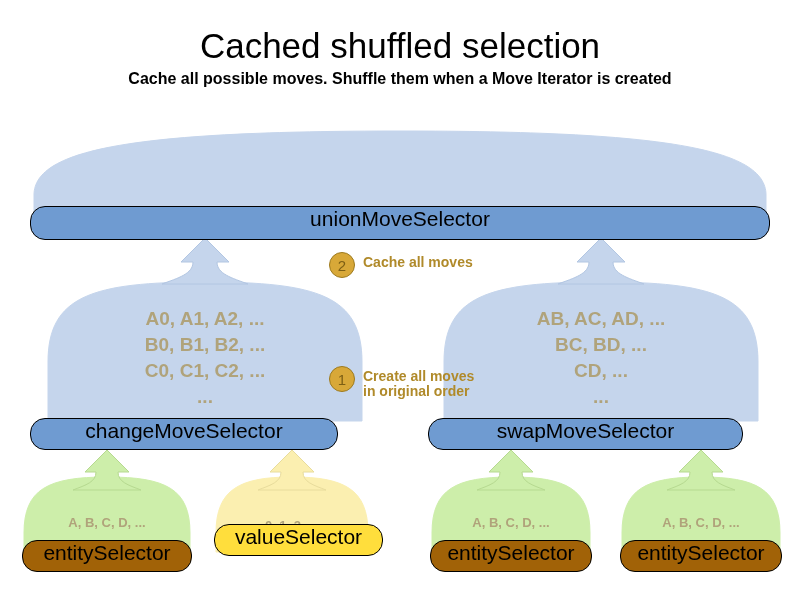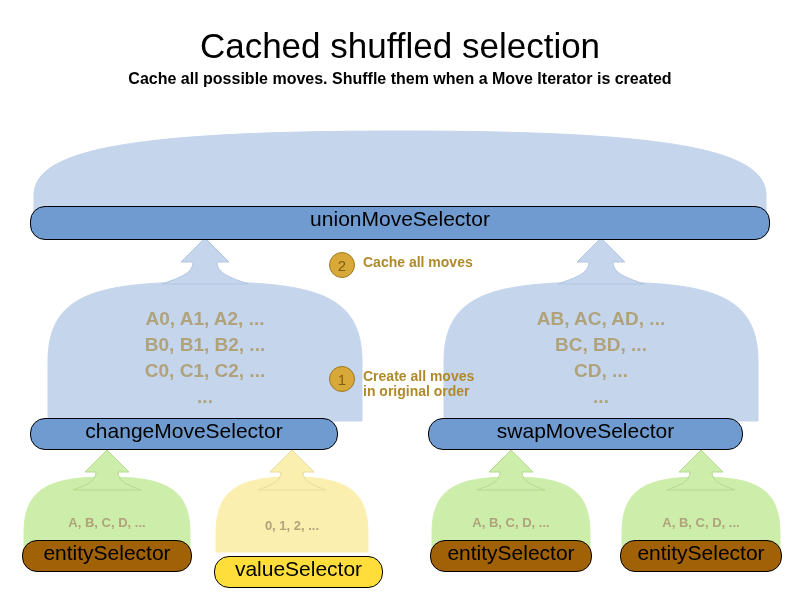--- a/index.html
+++ b/index.html
@@ -166,21 +166,21 @@
   </div>
 
   <div class="node-box blue" style="left:428px; top:418px; width:315px; height:32px;">
     <span>swapMoveSelector</span>
   </div>
 
   <div class="node-box green" style="left:22px; top:540px; width:170px; height:32px;">
     <span>entitySelector</span>
   </div>
 
-  <div class="node-box yellow" style="left:214px; top:556px; width:169px; height:32px;">
+  <div class="node-box yellow" style="left:214px; top:524px; width:169px; height:32px;">
     <span>valueSelector</span>
   </div>
 
   <div class="node-box green" style="left:430px; top:540px; width:162px; height:32px;">
     <span>entitySelector</span>
   </div>
 
   <div class="node-box green" style="left:620px; top:540px; width:162px; height:32px;">
     <span>entitySelector</span>
   </div>

